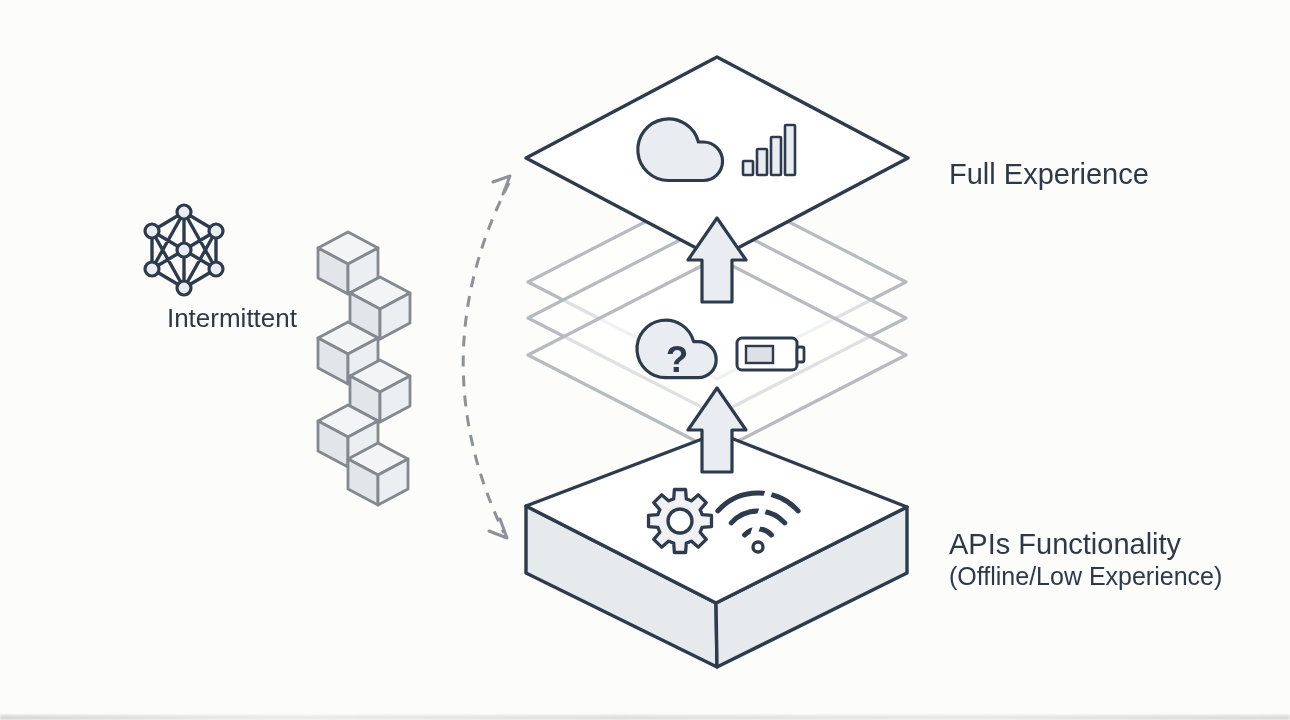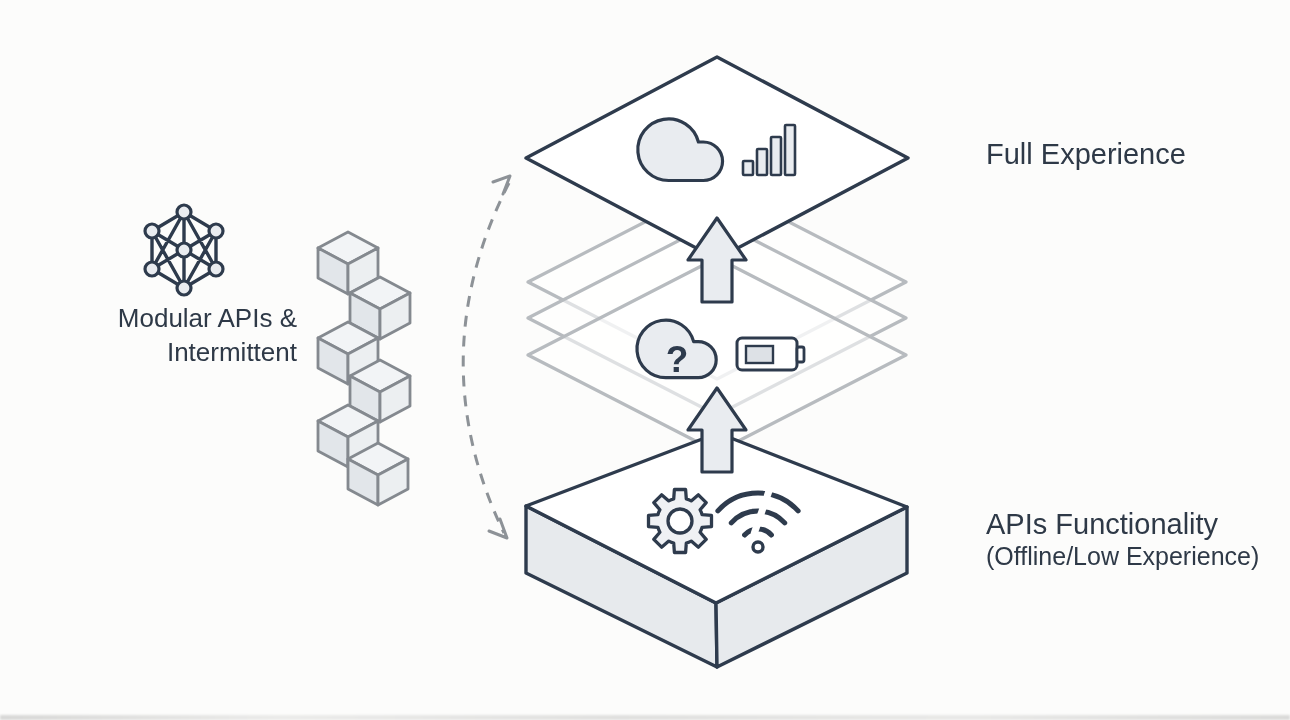--- a/index.html
+++ b/index.html
@@ -34,21 +34,21 @@
   .chev{fill:none;stroke:var(--dashed-arrow);stroke-width:3;stroke-linecap:round;stroke-linejoin:round;}
   #cube-stack polygon{stroke:var(--cube-stroke);stroke-width:2.8;stroke-linejoin:round;}
   .cube-top{fill:#f2f4f6;} .cube-left{fill:#e2e6ea;} .cube-right{fill:#eceff1;}
   .qmark{font-family:"Liberation Sans","DejaVu Sans",sans-serif;font-size:37px;font-weight:bold;
     fill:var(--outline-dark);text-anchor:middle;}
 
   
   .left-label{position:absolute;right:993px;top:301px;text-align:right;color:var(--text);white-space:nowrap;}
   .ll-main{font-size:26px;line-height:34px;}
   .ll-sub{font-size:23px;line-height:32px;}
-  .tier-label{position:absolute;left:986px;color:var(--text);white-space:nowrap;}
+  .tier-label{position:absolute;left:949px;color:var(--text);white-space:nowrap;margin-top:20px;}
   .tl-title{font-size:29px;line-height:34px;}
   .tl-sub{font-size:25px;line-height:30px;}
 
   .bottom-artifact{position:absolute;left:0;bottom:0;width:100%;height:5px;opacity:.45;
     filter:blur(1px);
     background:linear-gradient(90deg,#adadab 0%,#d8d8d6 22%,#bfbfbd 48%,#d2d2d0 75%,#b3b3b1 100%);}
 </style>
 </head>
 <body>
 
@@ -142,21 +142,20 @@
       </g>
 
     <g>
       <path class="dashcurve" d="M509 183 Q420 358 504 533"></path>
       <polyline class="chev" points="493,182 510,176 503,194"></polyline>
       <polyline class="chev" points="489,531 507,538 500,519"></polyline>
     </g>
   </svg>
 
   <div class="left-label">
-    <div class="ll-main">Modular APIs &amp;</div>
     <div class="ll-main">Intermittent</div>
   </div>
 
   <div class="tier-label" style="top:137px">
     <div class="tl-title">Full Experience</div>
   </div>
   <div class="tier-label" style="top:329px">
   </div>
   <div class="tier-label" style="top:507px">
     <div class="tl-title">APIs Functionality</div>

